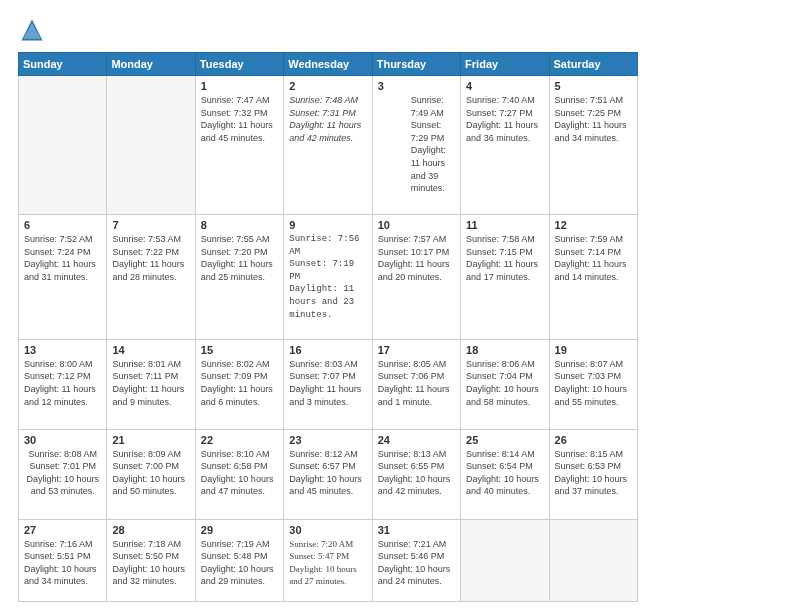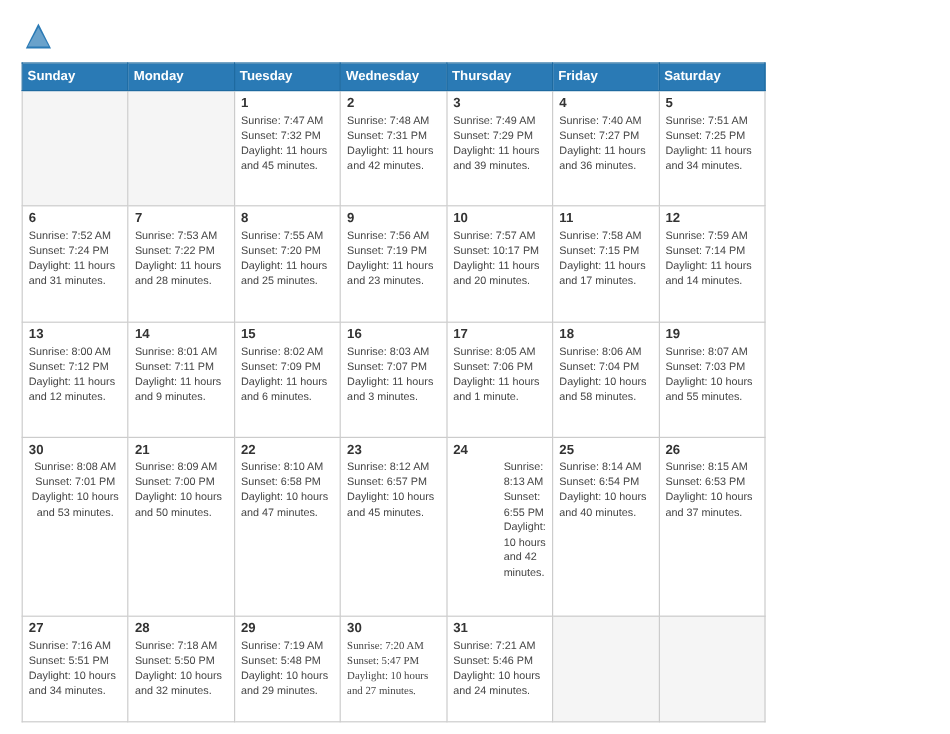--- a/index.html
+++ b/index.html
@@ -141,27 +141,27 @@
           <td class="empty"></td>
           <td class="empty"></td>
           <td>
             <span class="day-number">1</span>
             <div class="day-info" style="white-space: pre-line;">Sunrise: 7:47 AM
 Sunset: 7:32 PM
 Daylight: 11 hours and 45 minutes.</div>
           </td>
           <td>
             <span class="day-number">2</span>
-            <div class="day-info" style="white-space: pre-line;">Sunrise: 7:48 AM
+            <div class="day-info" style="white-space: pre-line; font-style: italic;">Sunrise: 7:48 AM
 Sunset: 7:31 PM
 Daylight: 11 hours and 42 minutes.</div>
           </td>
           <td>
             <span class="day-number">3</span>
-            <div class="day-info" style="white-space: pre-line;">Sunrise: 7:49 AM
+            <div class="day-info" style="white-space: pre-line; margin-left: 33px;">Sunrise: 7:49 AM
 Sunset: 7:29 PM
 Daylight: 11 hours and 39 minutes.</div>
           </td>
           <td>
             <span class="day-number">4</span>
             <div class="day-info" style="white-space: pre-line;">Sunrise: 7:40 AM
 Sunset: 7:27 PM
 Daylight: 11 hours and 36 minutes.</div>
           </td>
           <td>
@@ -185,21 +185,21 @@
 Daylight: 11 hours and 28 minutes.</div>
           </td>
           <td>
             <span class="day-number">8</span>
             <div class="day-info" style="white-space: pre-line;">Sunrise: 7:55 AM
 Sunset: 7:20 PM
 Daylight: 11 hours and 25 minutes.</div>
           </td>
           <td>
             <span class="day-number">9</span>
-            <div class="day-info" style="white-space: pre-line;">Sunrise: 7:56 AM
+            <div class="day-info" style="white-space: pre-line; font-family: Liberation Mono, monospace;">Sunrise: 7:56 AM
 Sunset: 7:19 PM
 Daylight: 11 hours and 23 minutes.</div>
           </td>
           <td>
             <span class="day-number">10</span>
             <div class="day-info" style="white-space: pre-line;">Sunrise: 7:57 AM
 Sunset: 10:17 PM
 Daylight: 11 hours and 20 minutes.</div>
           </td>
           <td>
@@ -279,21 +279,21 @@
 Daylight: 10 hours and 47 minutes.</div>
           </td>
           <td>
             <span class="day-number">23</span>
             <div class="day-info" style="white-space: pre-line;">Sunrise: 8:12 AM
 Sunset: 6:57 PM
 Daylight: 10 hours and 45 minutes.</div>
           </td>
           <td>
             <span class="day-number">24</span>
-            <div class="day-info" style="white-space: pre-line; margin-left: 42px;">Sunrise: 8:13 AM
+            <div class="day-info" style="white-space: pre-line;">Sunrise: 8:13 AM
 Sunset: 6:55 PM
 Daylight: 10 hours and 42 minutes.</div>
           </td>
           <td>
             <span class="day-number">25</span>
             <div class="day-info" style="white-space: pre-line;">Sunrise: 8:14 AM
 Sunset: 6:54 PM
 Daylight: 10 hours and 40 minutes.</div>
           </td>
           <td>

